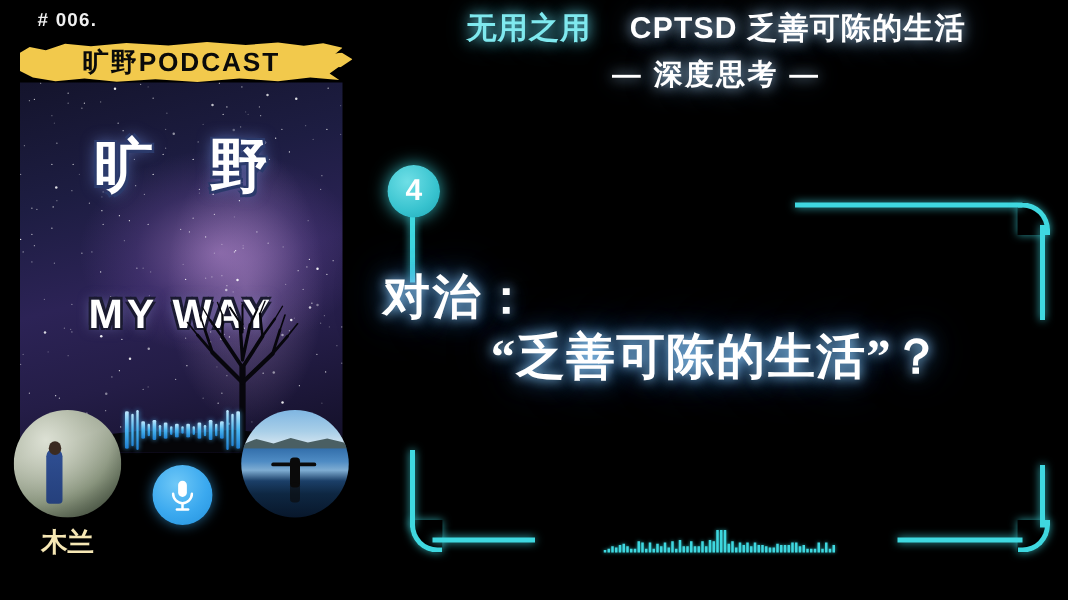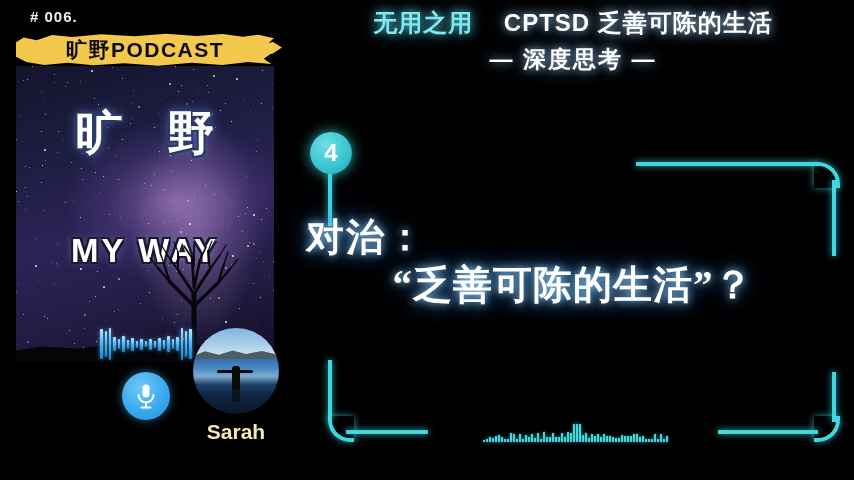--- a/index.html
+++ b/index.html
@@ -457,20 +457,27 @@
           <path d="M24 32 L16 22 M30 28 L26 16 M96 33 L104 23 M90 28 L94 16" stroke-width="1.3"></path>
           <path d="M34 20 L28 10 M44 16 L40 6 M86 19 L92 9 M74 15 L78 5" stroke-width="1.1"></path>
           <path d="M60 126 L44 112 M60 126 L78 112" stroke-width="3"></path>
         </g>
       </svg>
       <div id="ground"></div>
     </div>
 
     <div id="hosts">
 
+      <div class="host" id="host-left">
+        <div class="host-avatar" id="avatar-mulan">
+          <div class="figure"></div>
+          <div class="head"></div>
+        </div>
+        <div class="host-name">木兰</div>
+      </div>
 
       <div id="audio-cluster">
         <div id="wave-blue">
             <i style="height:30px"></i>
             <i style="height:26px"></i>
             <i style="height:32px"></i>
             <i style="height:14px"></i>
             <i style="height:10px"></i>
             <i style="height:16px"></i>
             <i style="height:9px"></i>
@@ -499,21 +506,20 @@
         </div>
       </div>
 
       <div class="host" id="host-right">
         <div class="host-avatar" id="avatar-sarah">
           <div class="hill"></div>
           <div class="arms"></div>
           <div class="person"></div>
           <div class="reflect"></div>
         </div>
-        <div class="host-name">Sarah</div>
       </div>
 
     </div>
   </div>
 
   <div id="right-panel">
 
     <div id="header">
       <div id="header-line1">
         <span id="header-episode">无用之用</span>

